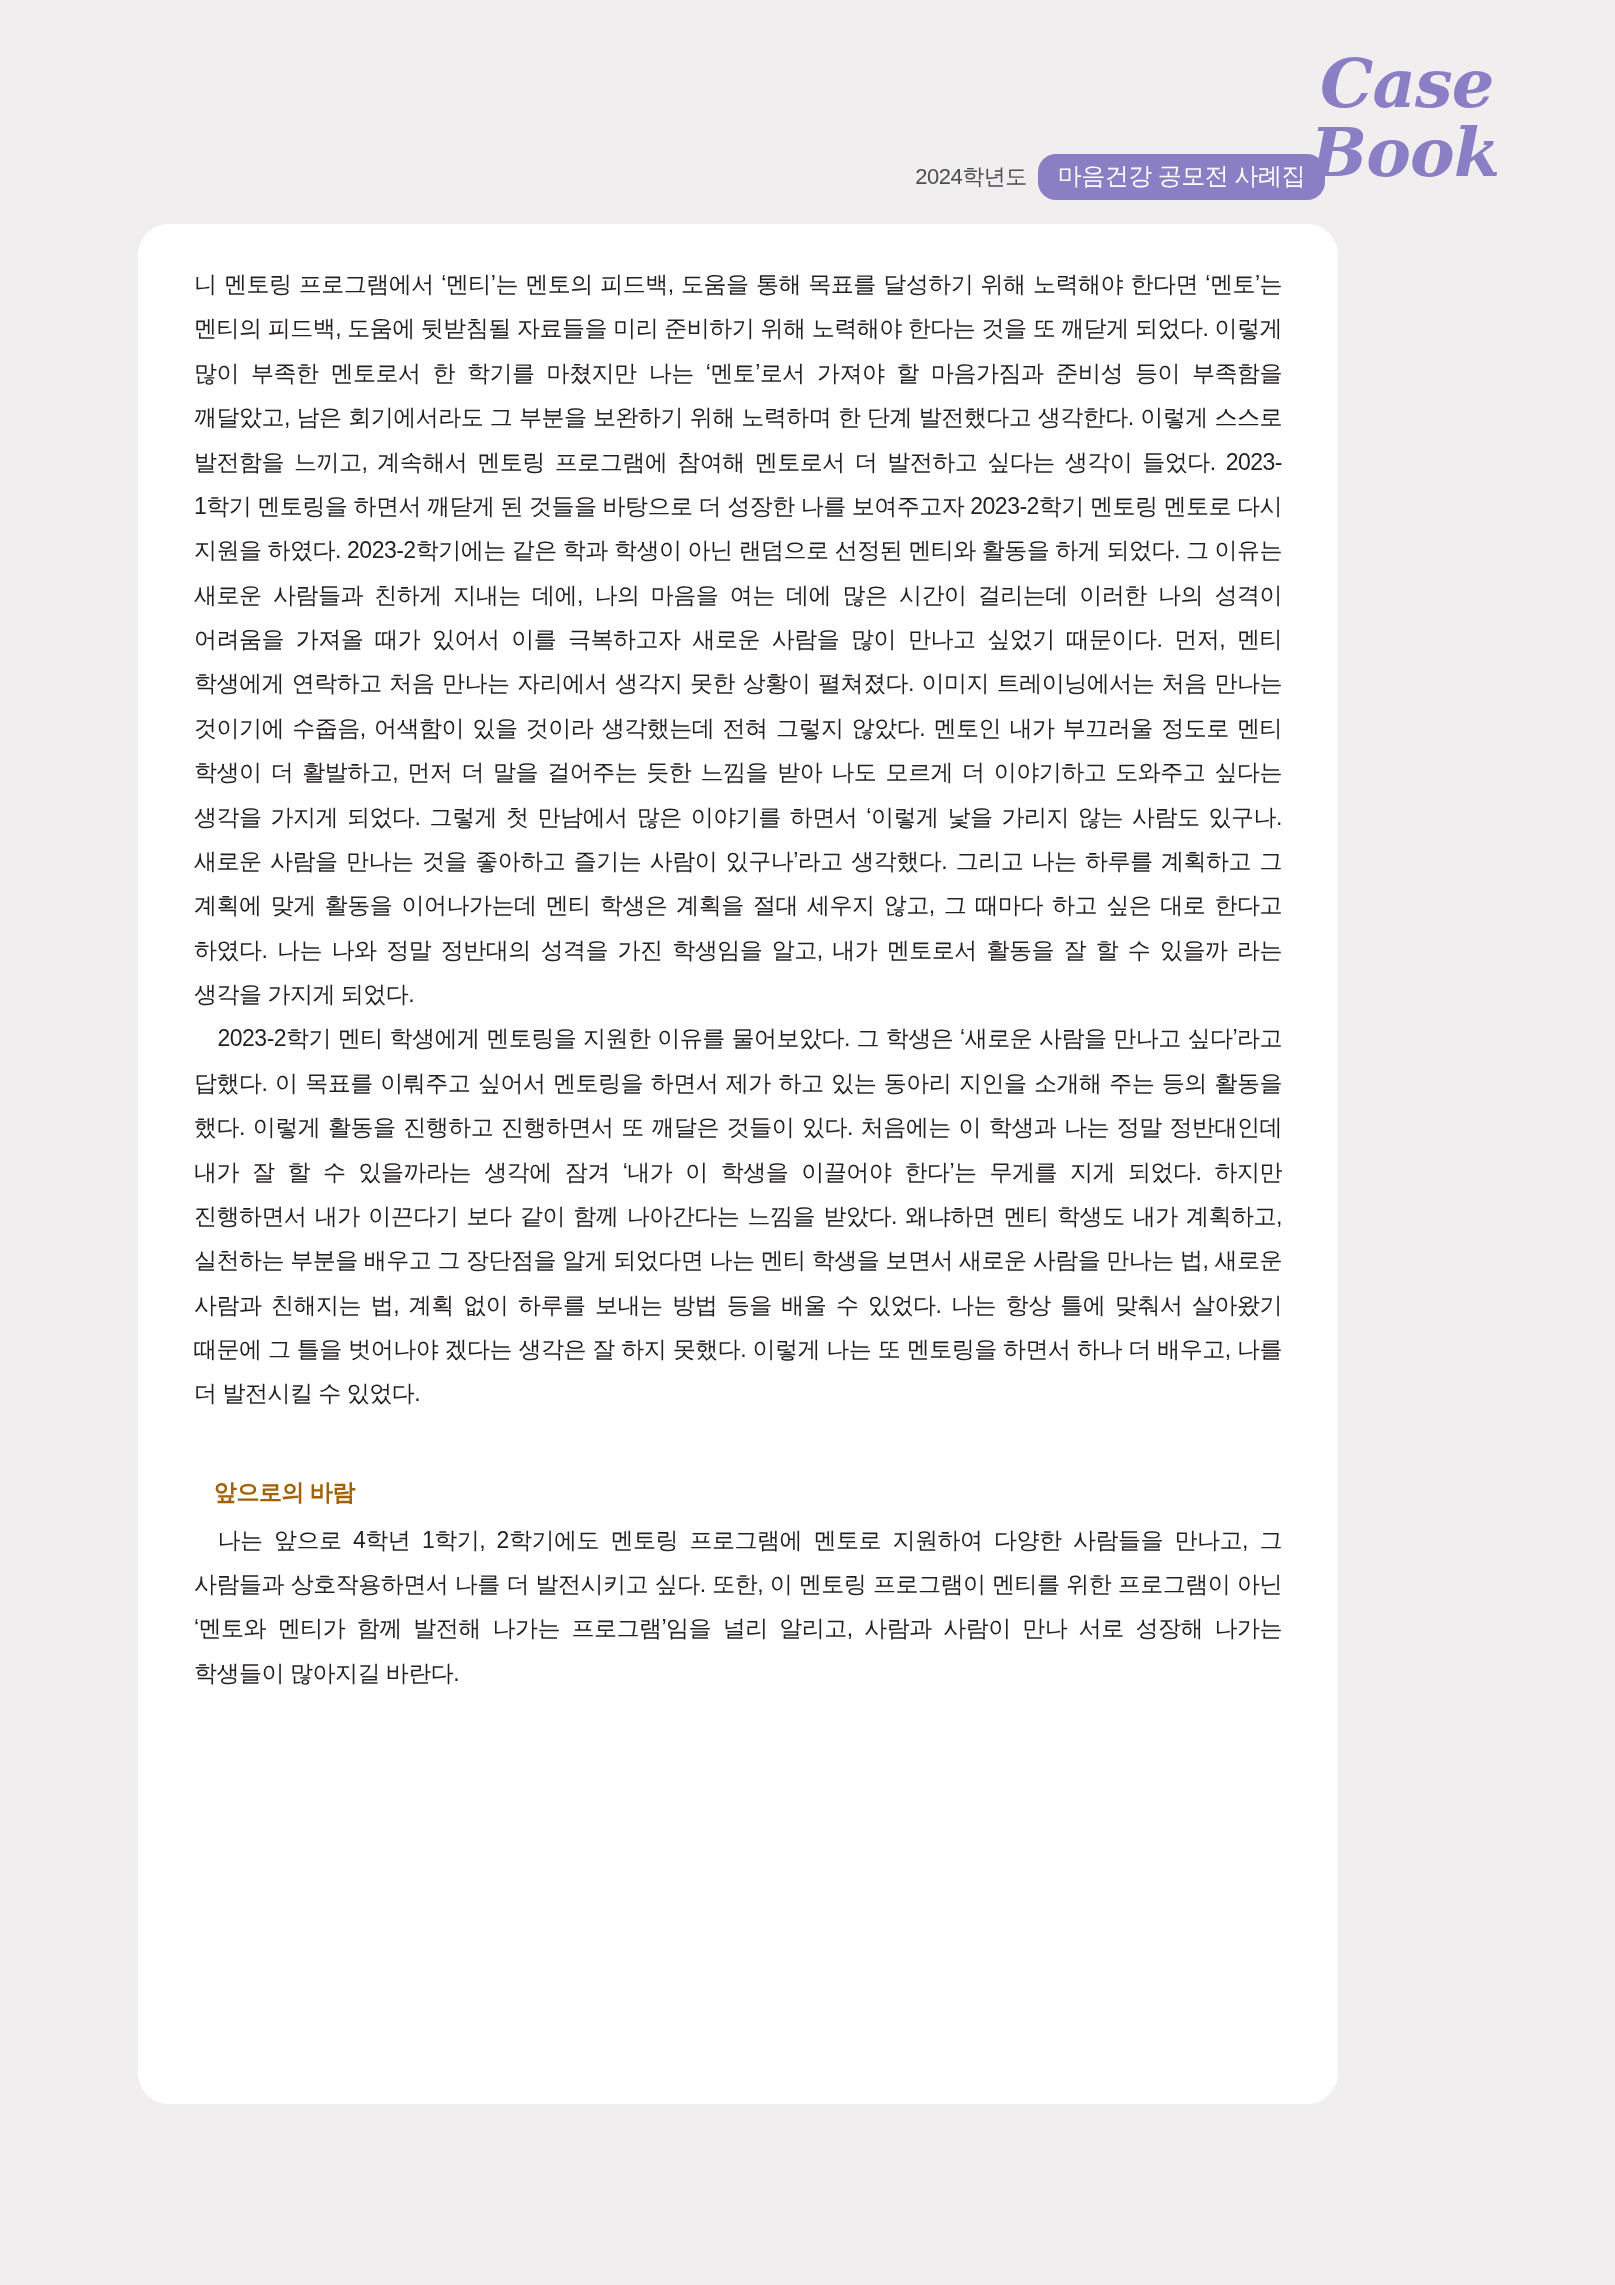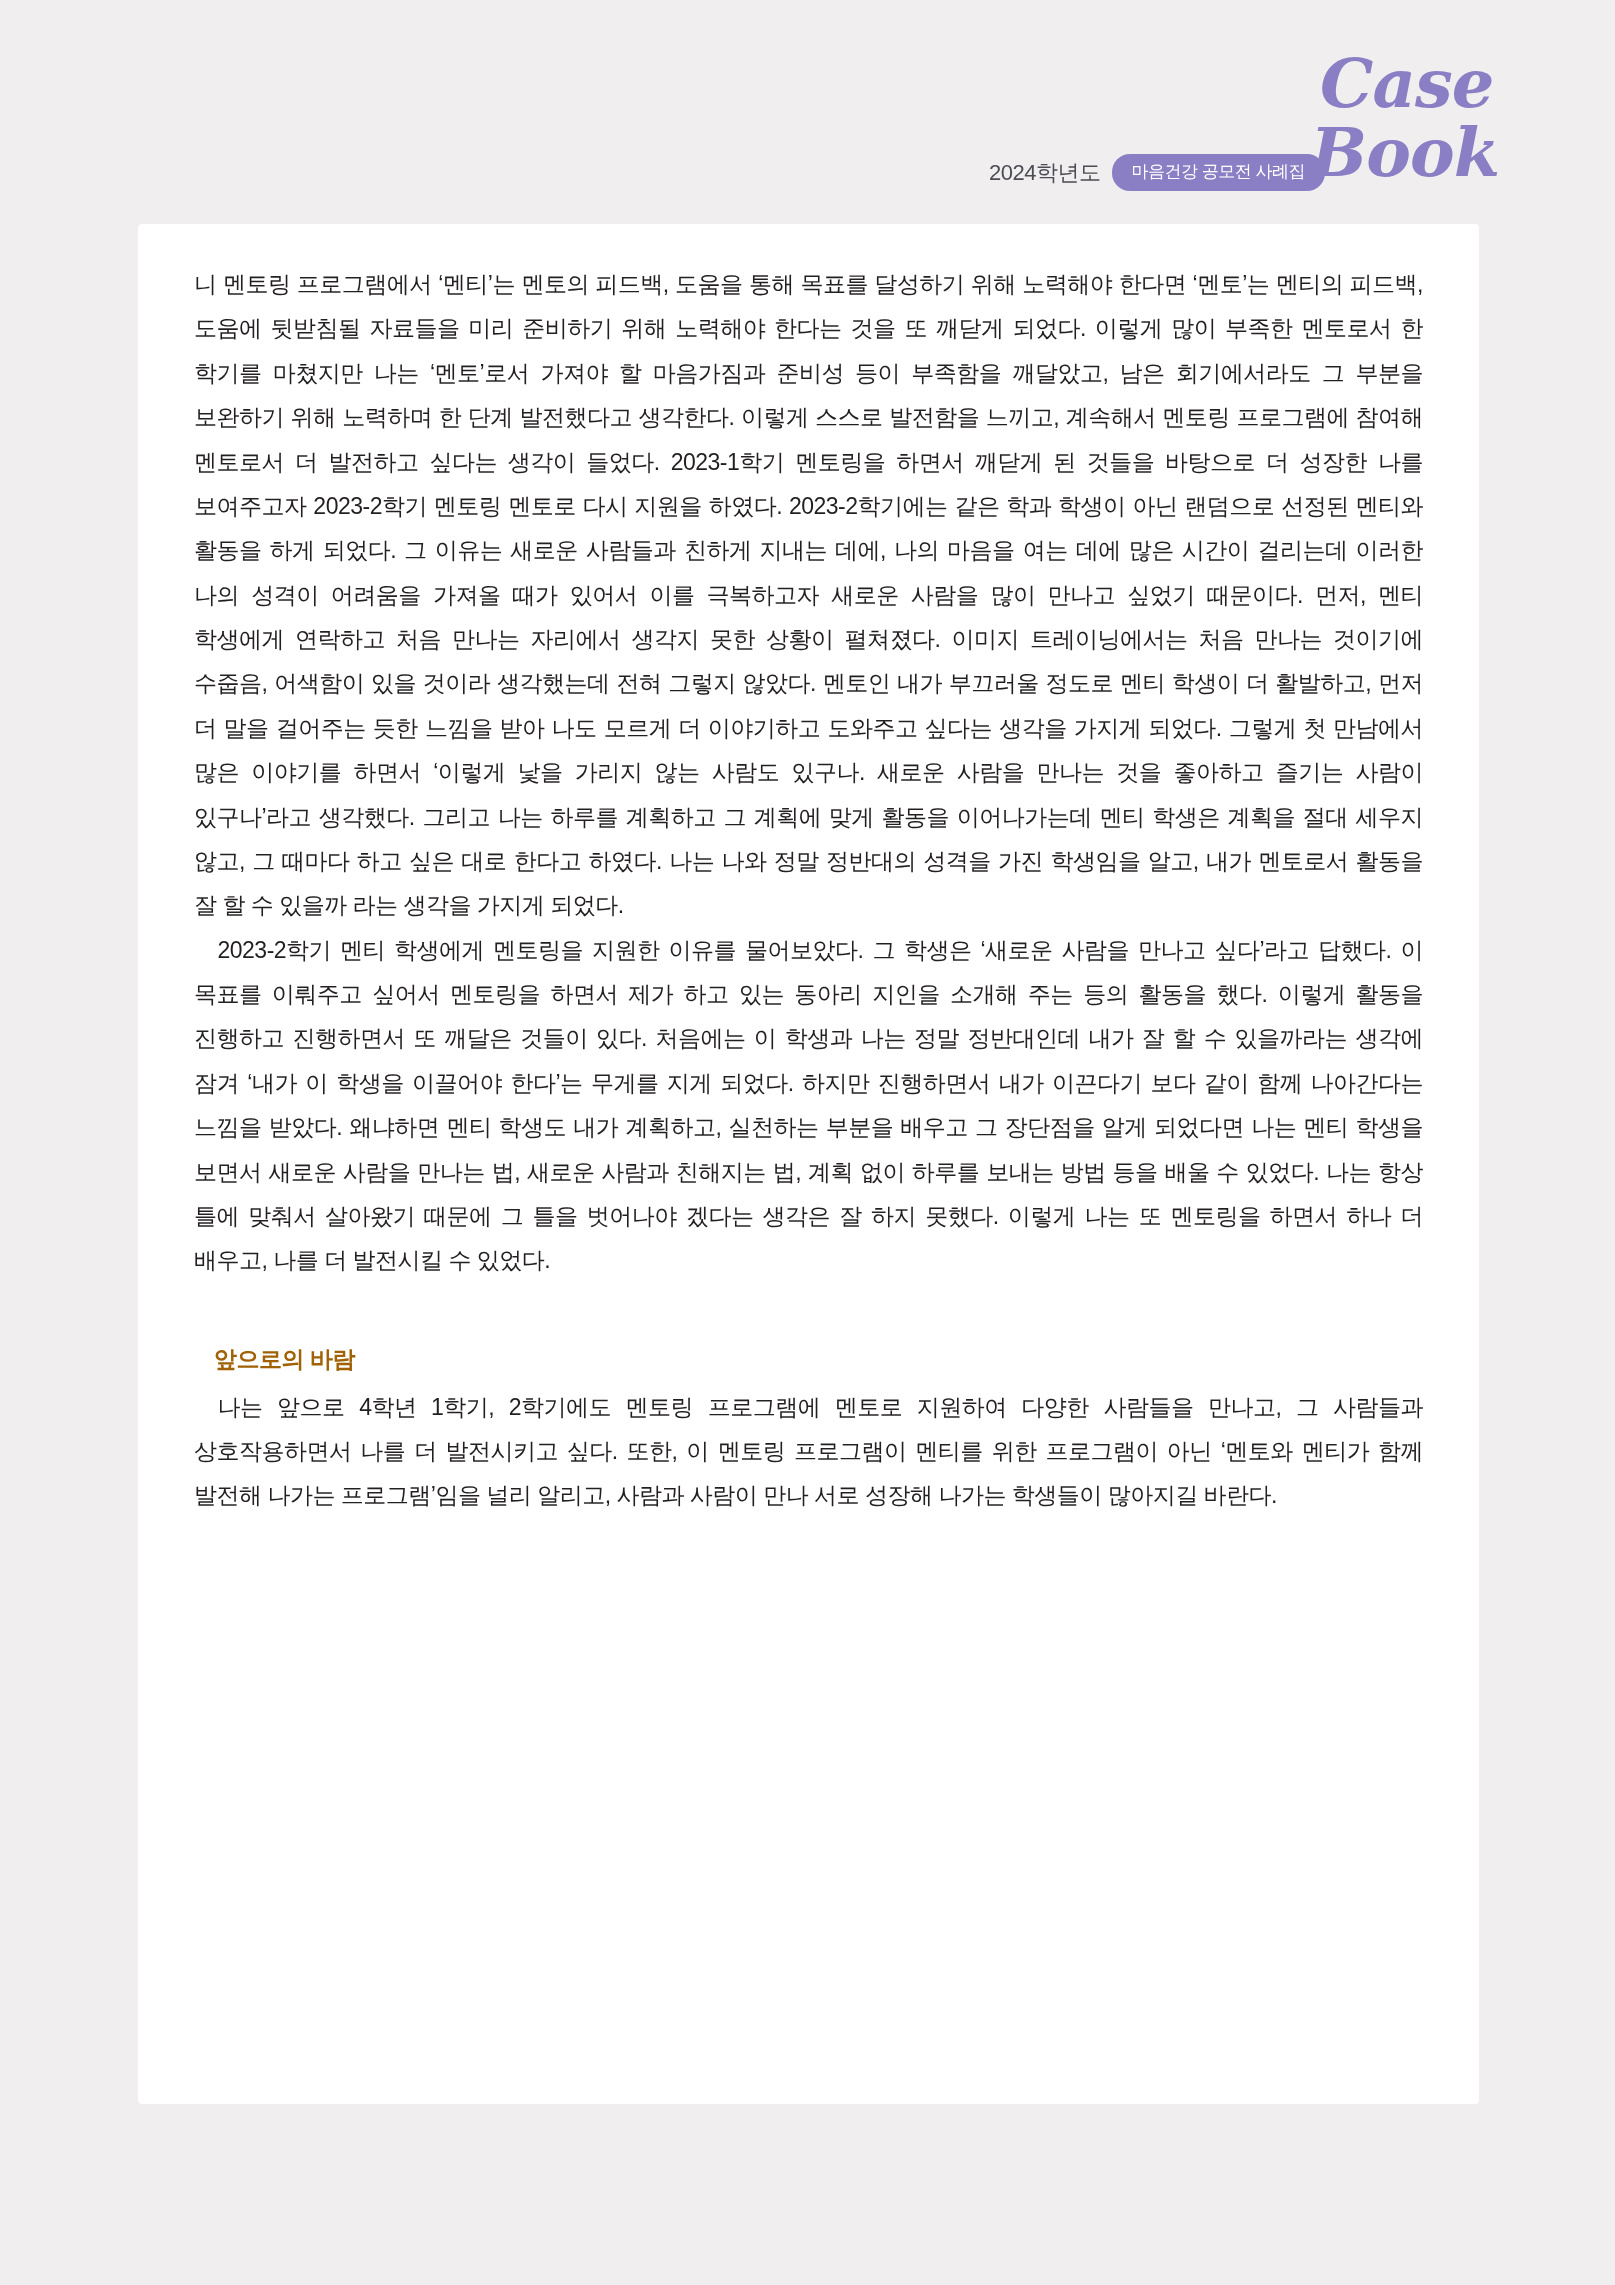--- a/index.html
+++ b/index.html
@@ -57,36 +57,36 @@
     white-space: nowrap;
   }
   .header-year {
     font-size: 22px;
     color: #4c4c55;
     letter-spacing: -0.5px;
   }
   .header-pill {
     background: #8a7fc4;
     color: #ffffff;
-    font-size: 17px;
+    font-size: 24px;
     letter-spacing: -0.5px;
     border-radius: 18px;
     padding: 6.3px 20px 8.1px 20px;
     display: inline-block;
   }
 
   
   .sheet {
     position: absolute;
     left: 138px;
     top: 224px;
-    width: 1341px;
+    width: 1200px;
     height: 1880px;
     background: #ffffff;
-    border-radius: 4px;
+    border-radius: 31px;
     box-sizing: border-box;
     padding: 38px 56px 36px 56px;
   }
 
   .body-text {
     font-size: 23px;
     line-height: 1.93;
     color: #231f20;
     text-align: justify;
     letter-spacing: -0.5px;

